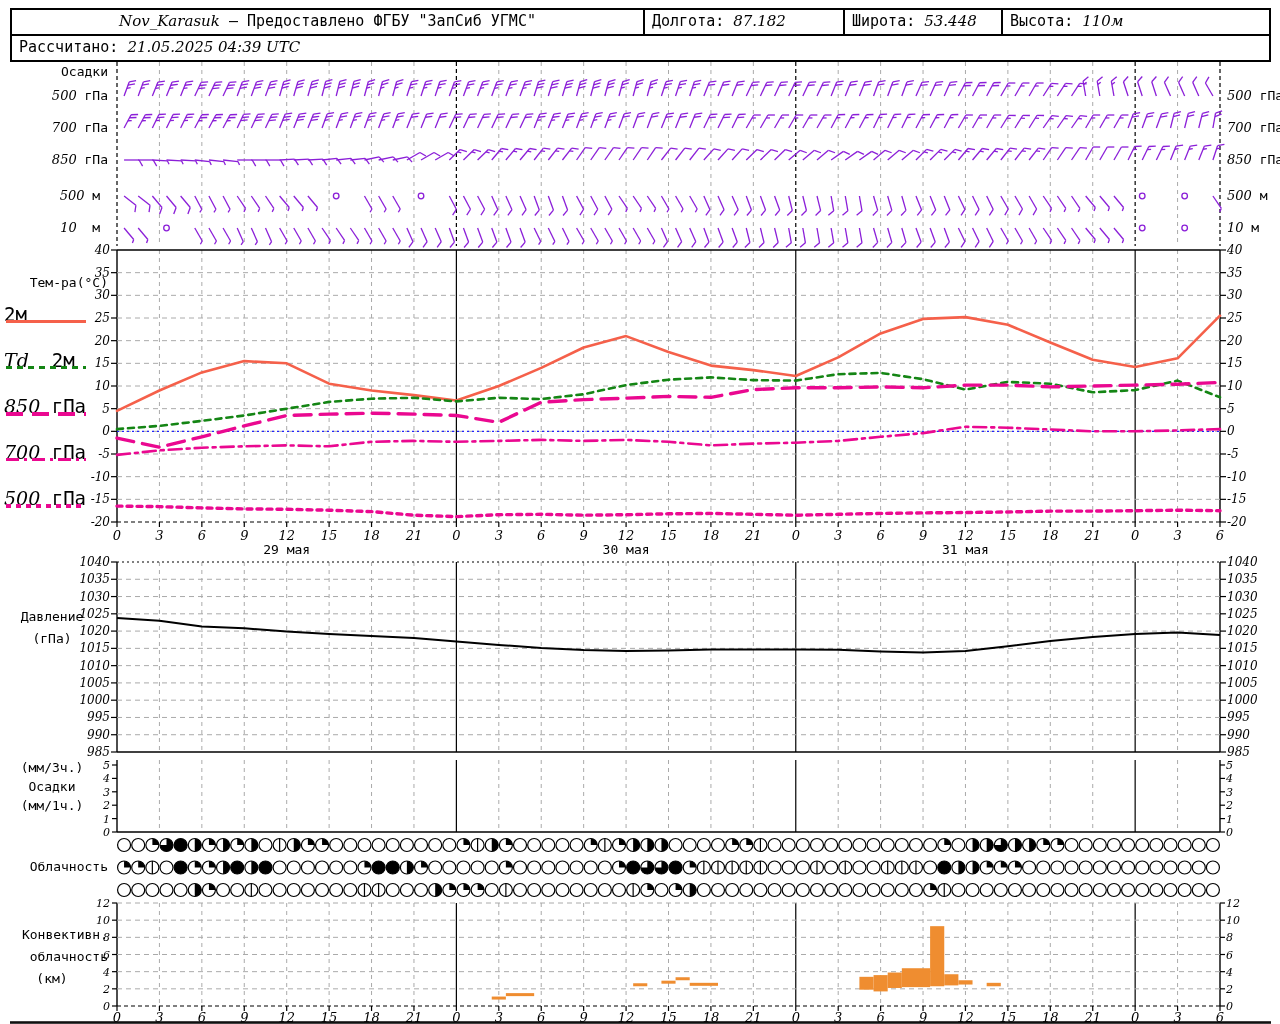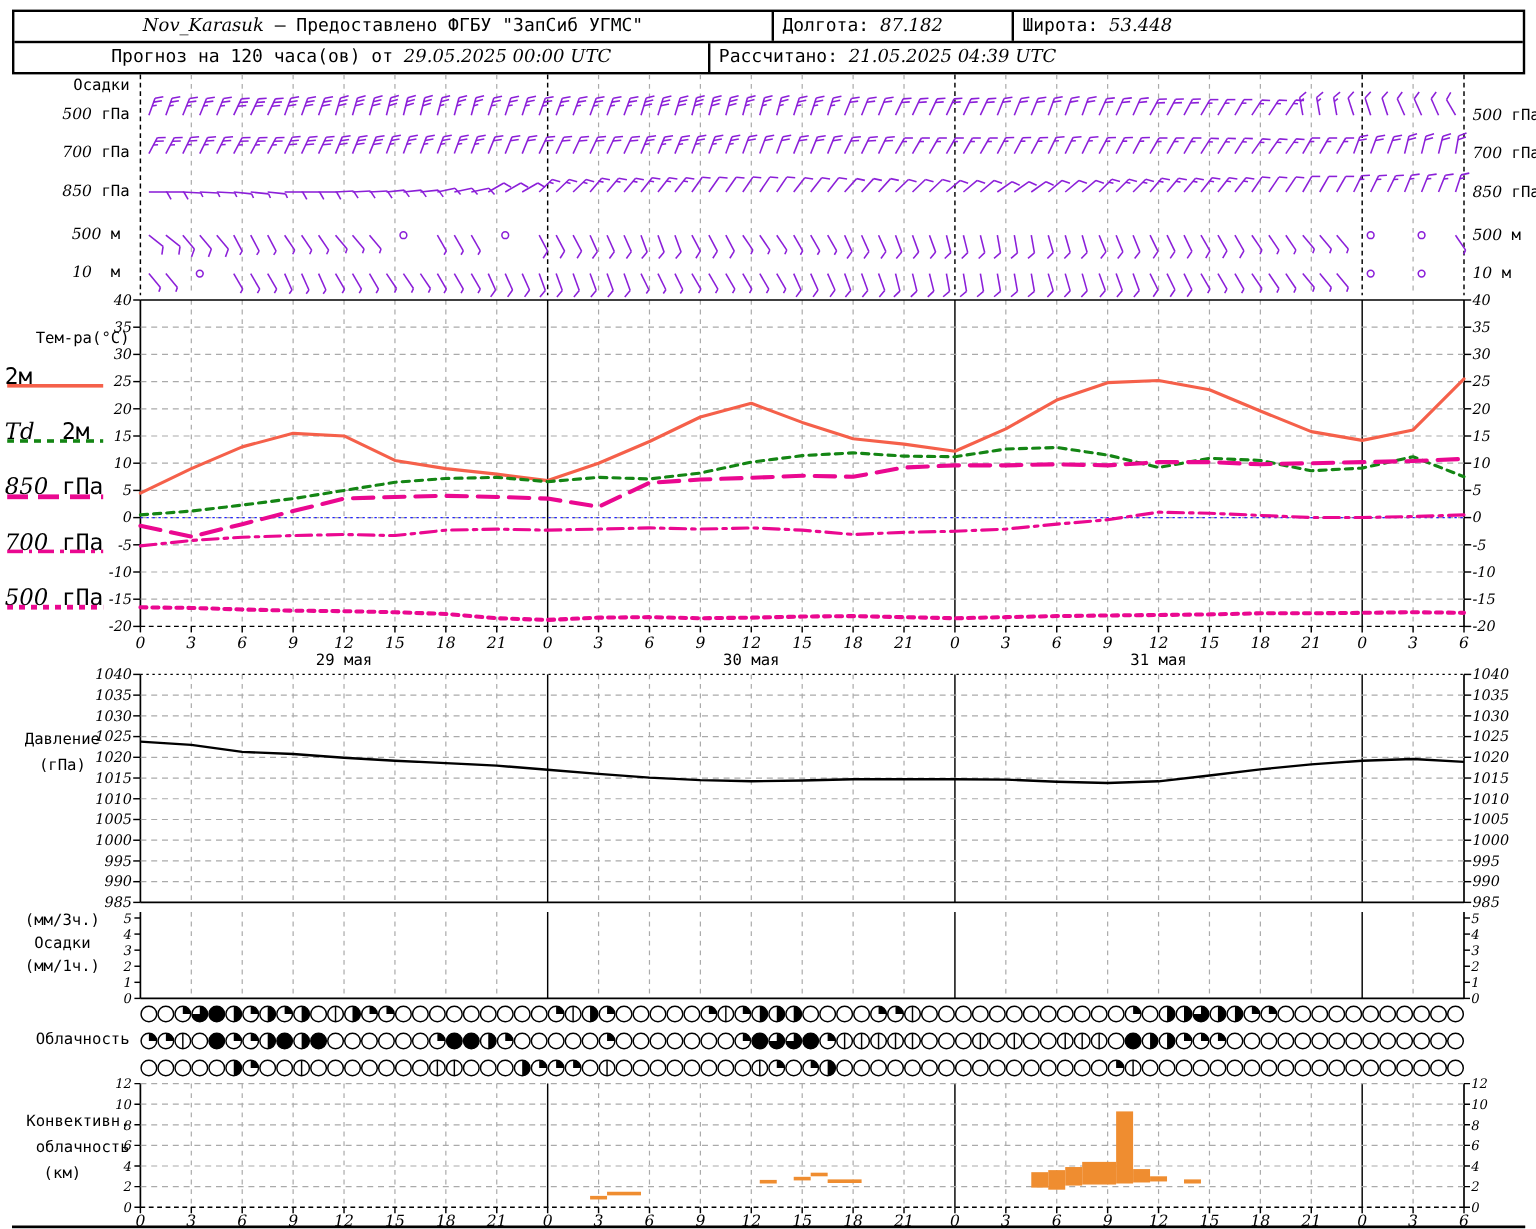--- a/index.html
+++ b/index.html
@@ -49,23 +49,23 @@
 </head>
 <body>
 
 <div class="page">
 
   <div class="hdr">
     <div class="hrow">
       <div class="hcell ctr" style="width:631px"><span class="it bd">Nov_Karasuk</span> <span>– Предоставлено ФГБУ "ЗапСиб УГМС"</span></div>
       <div class="hcell" style="width:200px"><span>Долгота:</span> <span class="it bd">87.182</span></div>
       <div class="hcell" style="width:158px"><span>Широта:</span> <span class="it bd">53.448</span></div>
+      <div class="hcell" style="width:243px"><span>Высота:</span> <span class="it bd">110м</span></div>
     </div>
     <div class="hrow hrow2">
-      <div class="hcell ctr" style="width:578px"><span>Прогноз на 120 часа(ов) от</span> <span class="it bd">29.05.2025 00:00 UTC</span></div>
       <div class="hcell" style="width:405px"><span>Рассчитано:</span> <span class="it bd">21.05.2025 04:39 UTC</span></div>
     </div>
   </div>
 
   <div class="llabel" style="top:65px">Осадки</div>
   <div class="llabel" style="top:89px"><span class="it">500</span> <span>гПа</span></div>
   <div class="llabel" style="top:121px"><span class="it">700</span> <span>гПа</span></div>
   <div class="llabel" style="top:153px"><span class="it">850</span> <span>гПа</span></div>
   <div class="llabel" style="top:189px"><span class="it">500</span> <span>м</span>&nbsp;</div>
   <div class="llabel" style="top:221px"><span class="it">10</span>&nbsp;&nbsp;<span>м</span>&nbsp;</div>

